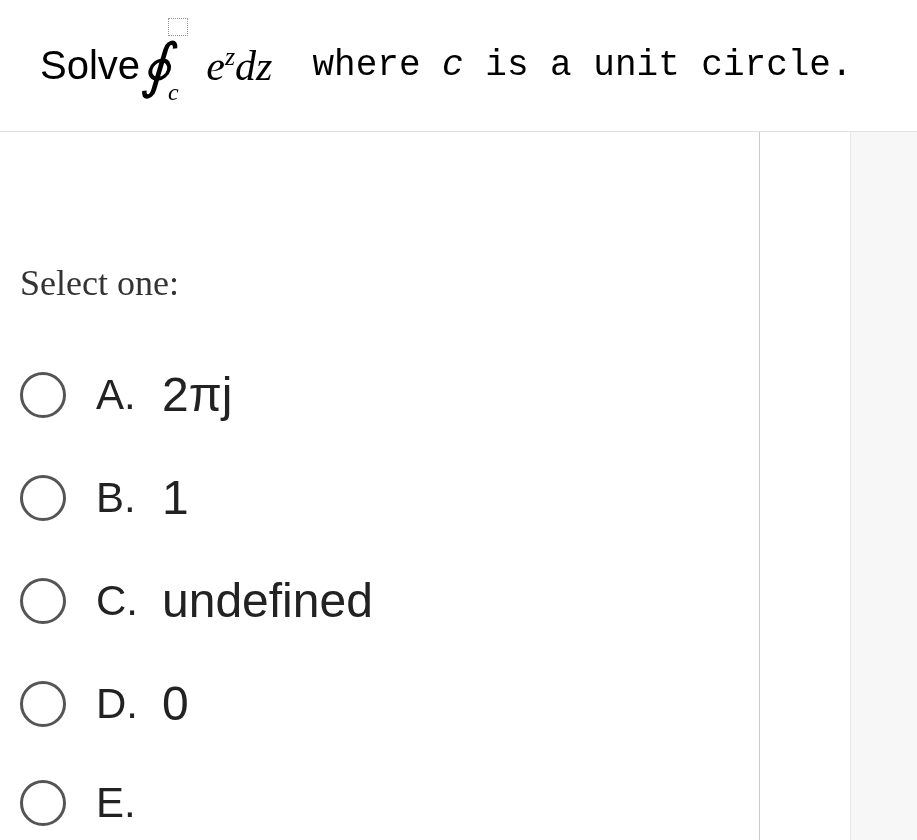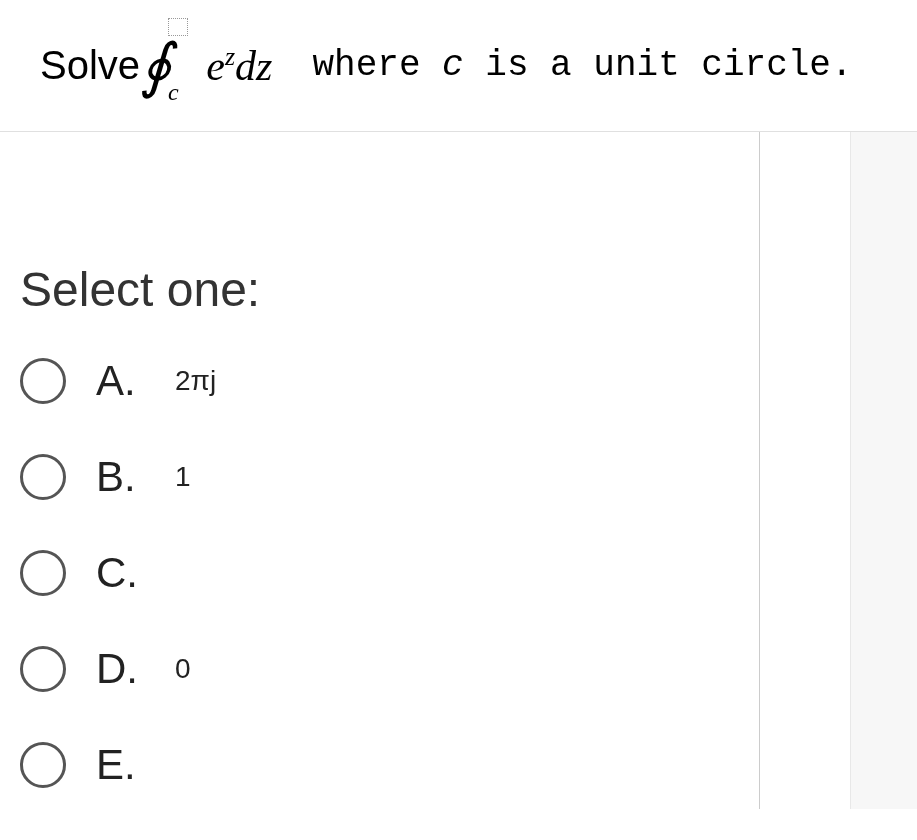--- a/index.html
+++ b/index.html
@@ -88,23 +88,24 @@
     }
     .right-gap {
       width: 90px;
     }
     .right-edge {
       width: 67px;
       background: #f7f7f7;
       border-left: 1px solid #e8e8e8;
     }
     .select-label {
-      font-size: 48px;
+      font-size: 36px;
       color: #333;
-      margin-bottom: 40px;
+      margin-bottom: 63px;
+      font-family: Liberation Serif, serif;
     }
     .option-row {
       display: flex;
       align-items: center;
       margin-bottom: 48px;
       cursor: pointer;
     }
     .radio-circle {
       width: 46px;
       height: 46px;
@@ -113,23 +114,23 @@
       margin-right: 30px;
       flex-shrink: 0;
       background: #fff;
     }
     .option-letter {
       font-size: 42px;
       color: #222;
       width: 60px;
     }
     .option-value {
-      font-size: 28px;
+      font-size: 48px;
       color: #222;
-      margin-left: 19px;
+      margin-left: 6px;
     }
   </style>
 </head>
 <body>
 
 <div class="question-area">
   <div class="question-text">
     <span class="solve-word">Solve</span>
     <span class="integral-wrapper">
       <span class="integral-symbol">∮
@@ -158,20 +159,21 @@
 
     <div class="option-row">
       <div class="radio-circle"></div>
       <span class="option-letter">B.</span>
       <span class="option-value">1</span>
     </div>
 
     <div class="option-row">
       <div class="radio-circle"></div>
       <span class="option-letter">C.</span>
+      <span class="option-value">undefined</span>
     </div>
 
     <div class="option-row">
       <div class="radio-circle"></div>
       <span class="option-letter">D.</span>
       <span class="option-value">0</span>
     </div>
 
     <div class="option-row" style="margin-bottom:0;">
       <div class="radio-circle"></div>

